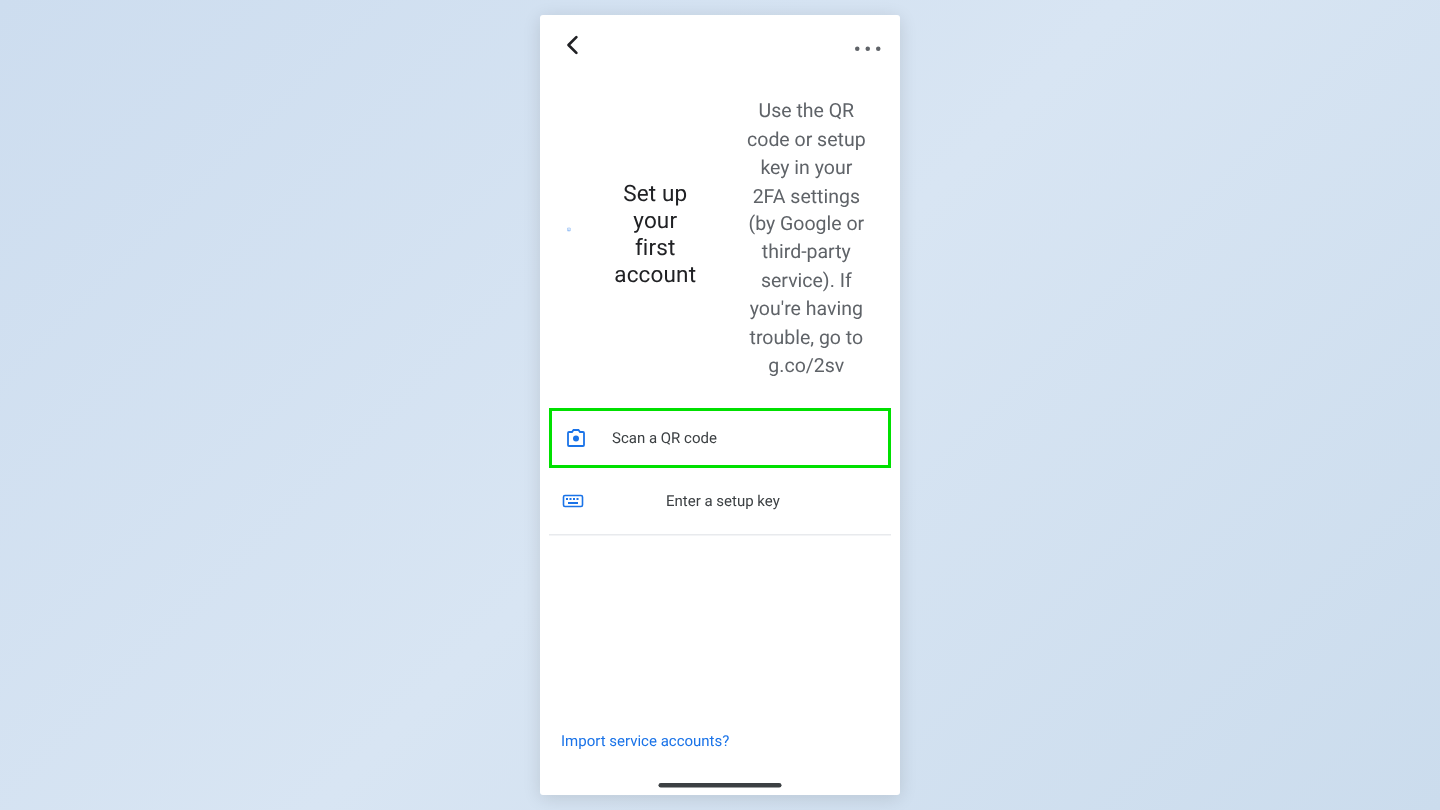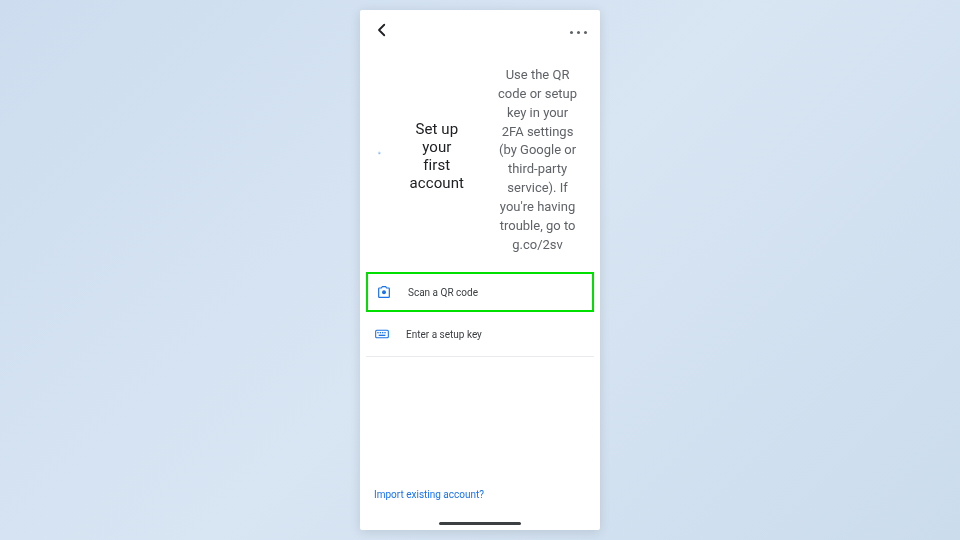--- a/index.html
+++ b/index.html
@@ -93,20 +93,21 @@
       align-items: center;
       height: 40px;
       padding: 14px 8px;
       cursor: pointer;
     }
     .option-row.highlight {
       border: 2.5px solid #00e000;
     }
     .option-row:not(.highlight) {
       margin-top: 2px;
+      gap: 38px;
     }
     .option-icon {
       width: 16px;
       height: 16px;
       margin-right: 16px;
       display: flex;
       align-items: center;
       justify-content: center;
       color: #1a73e8;
     }
@@ -198,18 +199,18 @@
         </svg>
       </div>
       <div class="option-label">Enter a setup key</div>
     </div>
 
   </div>
 
   <div class="divider"></div>
 
   <div class="footer">
-    <div class="footer-link">Import existing account?</div>
+    <div class="footer-link">Import service accounts?</div>
   </div>
 
   <div class="home-indicator"></div>
 
 </div>
 
 </body></html>

